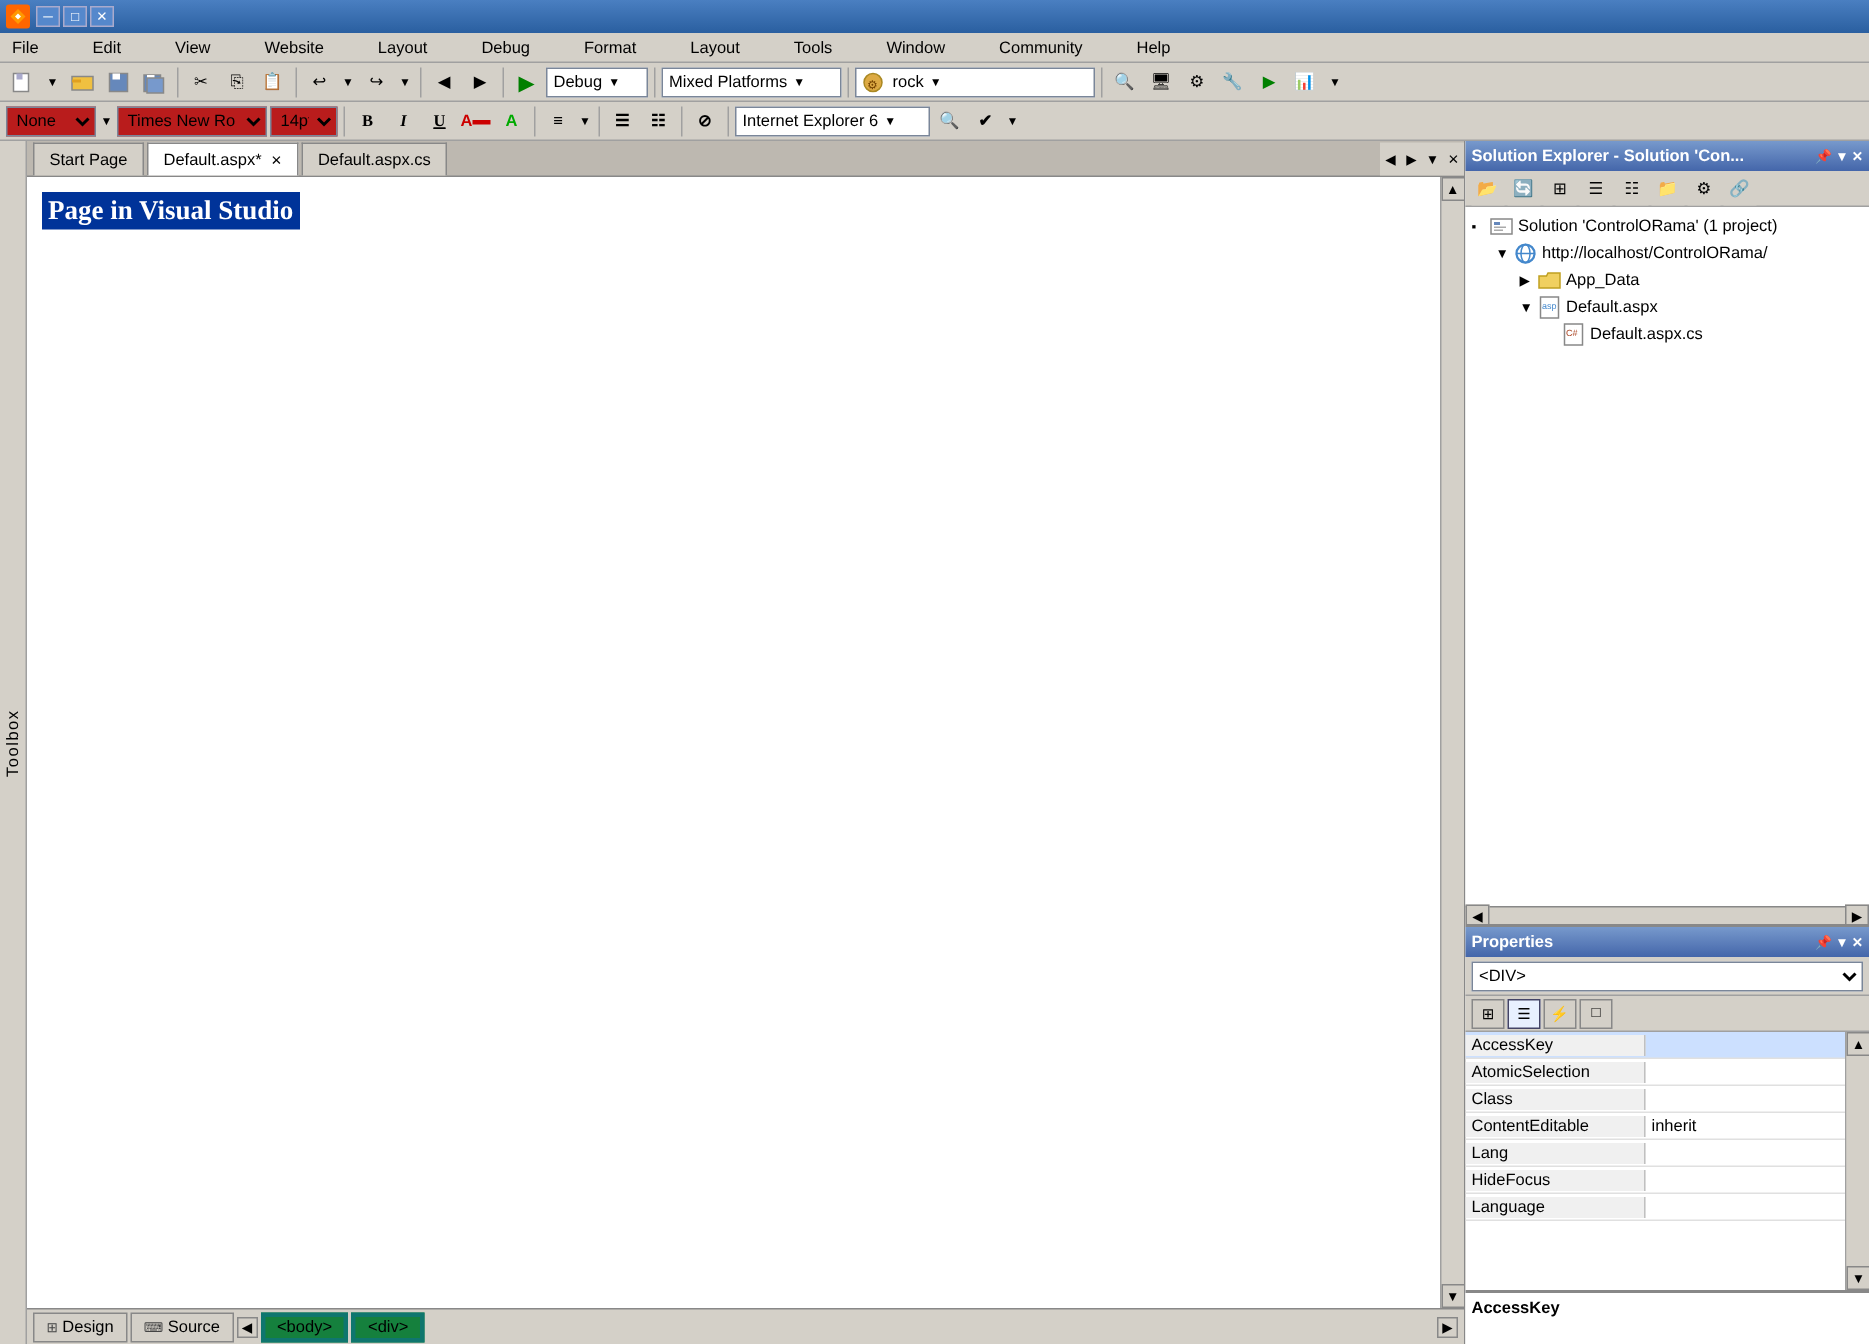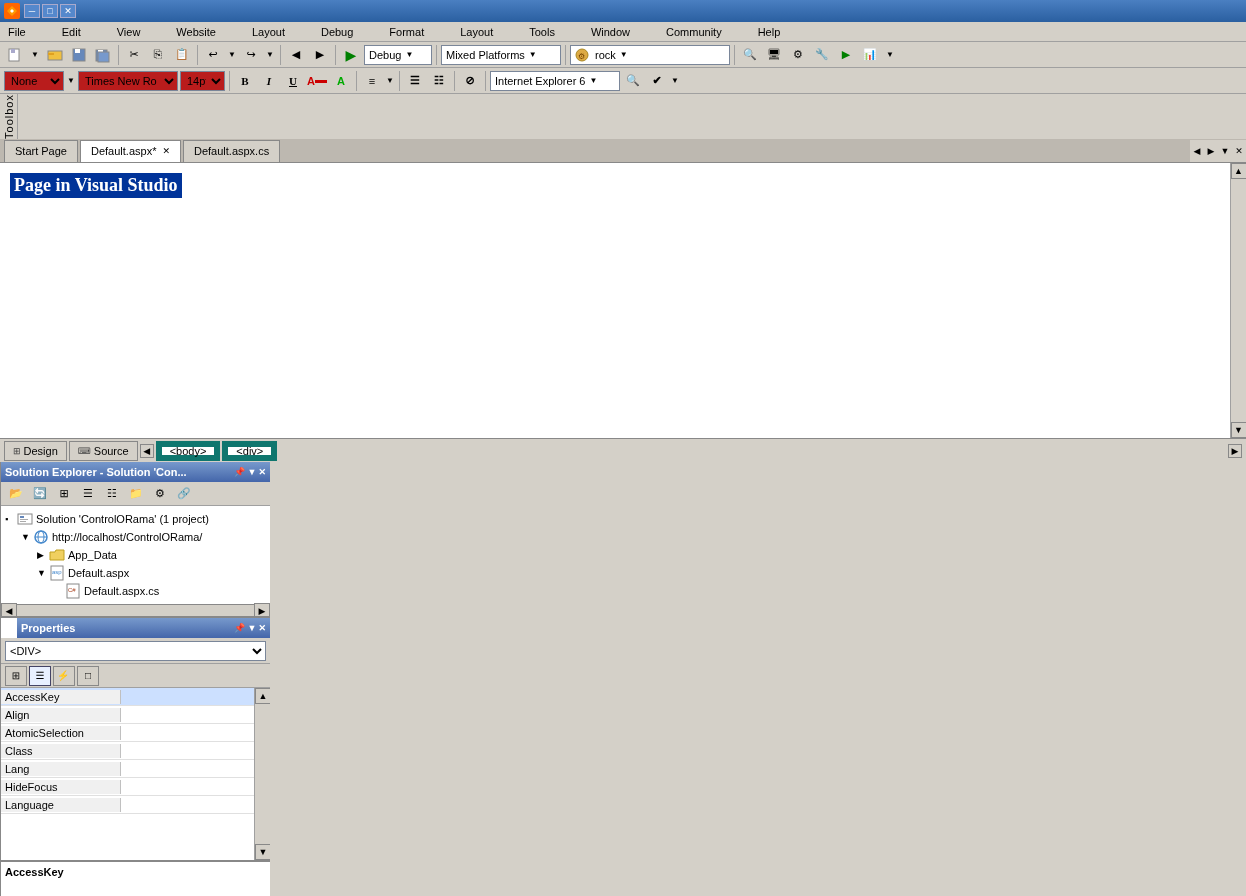--- a/index.html
+++ b/index.html
@@ -74,21 +74,20 @@
     .fmt-btn {
       width: 22px; height: 22px; border: 1px solid transparent;
       background: #d4d0c8; display: flex; align-items: center; justify-content: center;
       cursor: pointer; font-size: 11px; font-weight: bold;
     }
 
     
     #main-area {
       display: flex;
       height: calc(100vh - 22px - 20px - 26px - 26px);
-      flex-direction: column;
     }
 
     
     #toolbox-panel {
       width: 18px;
       background: #d4d0c8;
       border-right: 1px solid #a0a0a0;
       display: flex; align-items: center; justify-content: center;
       writing-mode: vertical-rl;
       font-size: 11px;
@@ -172,21 +171,21 @@
       padding: 0 4px;
       gap: 2px;
     }
     .design-btn {
       height: 20px; padding: 0 8px;
       background: #d4d0c8; border: 1px solid #888;
       font-size: 11px; cursor: pointer; display: flex; align-items: center;
     }
     .breadcrumb-btn {
       height: 20px; padding: 0 8px;
-      background: #ffffff; border: 6px solid #0f766e;
+      background: #15803d; border: 3px solid #0f766e;
       font-size: 11px; cursor: pointer; display: flex; align-items: center;
     }
     .design-nav { width: 14px; height: 14px; background: #d4d0c8; border: 1px solid #888; font-size: 9px; display: flex; align-items: center; justify-content: center; cursor: pointer; }
 
     
     #right-panel {
       width: 270px;
       display: flex;
       flex-direction: column;
       border-left: 1px solid #888;
@@ -259,21 +258,20 @@
     }
     #properties-header {
       background: linear-gradient(to bottom, #7799cc, #4466aa);
       color: white;
       height: 20px;
       display: flex;
       align-items: center;
       padding: 0 4px;
       font-size: 11px;
       font-weight: bold;
-      margin-left: 16px;
     }
     #properties-toolbar {
       background: #d4d0c8;
       border-bottom: 1px solid #a0a0a0;
       height: 26px;
       display: flex;
       align-items: center;
       padding: 0 4px;
       gap: 2px;
     }
@@ -687,30 +685,30 @@
         <div class="prop-btn">⚡</div>
         <div class="prop-btn">□</div>
       </div>
       <div style="display:flex;flex:1;overflow:hidden;">
         <div id="prop-grid">
           <div class="prop-row selected">
             <div class="prop-name">AccessKey</div>
             <div class="prop-value"></div>
           </div>
           <div class="prop-row">
-            <div class="prop-name">Align</div>
-            <div class="prop-value"></div>
-          </div>
-          <div class="prop-row">
             <div class="prop-name">AtomicSelection</div>
             <div class="prop-value"></div>
           </div>
           <div class="prop-row">
             <div class="prop-name">Class</div>
             <div class="prop-value"></div>
+          </div>
+          <div class="prop-row">
+            <div class="prop-name">ContentEditable</div>
+            <div class="prop-value">inherit</div>
           </div>
           <div class="prop-row">
             <div class="prop-name">Lang</div>
             <div class="prop-value"></div>
           </div>
           <div class="prop-row">
             <div class="prop-name">HideFocus</div>
             <div class="prop-value"></div>
           </div>
           <div class="prop-row">

